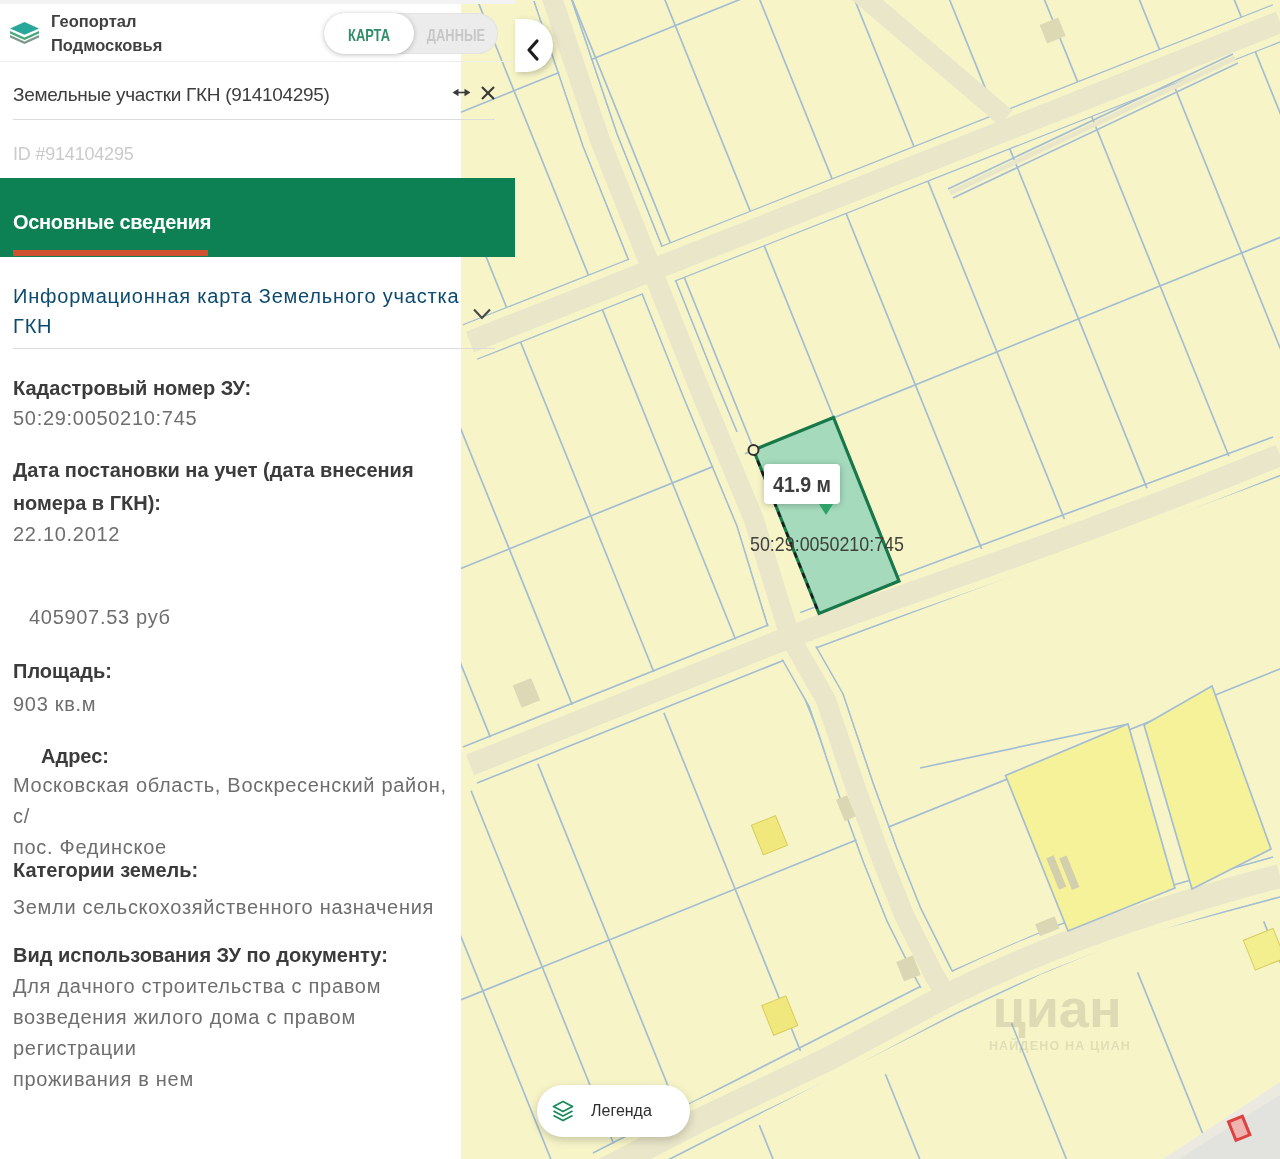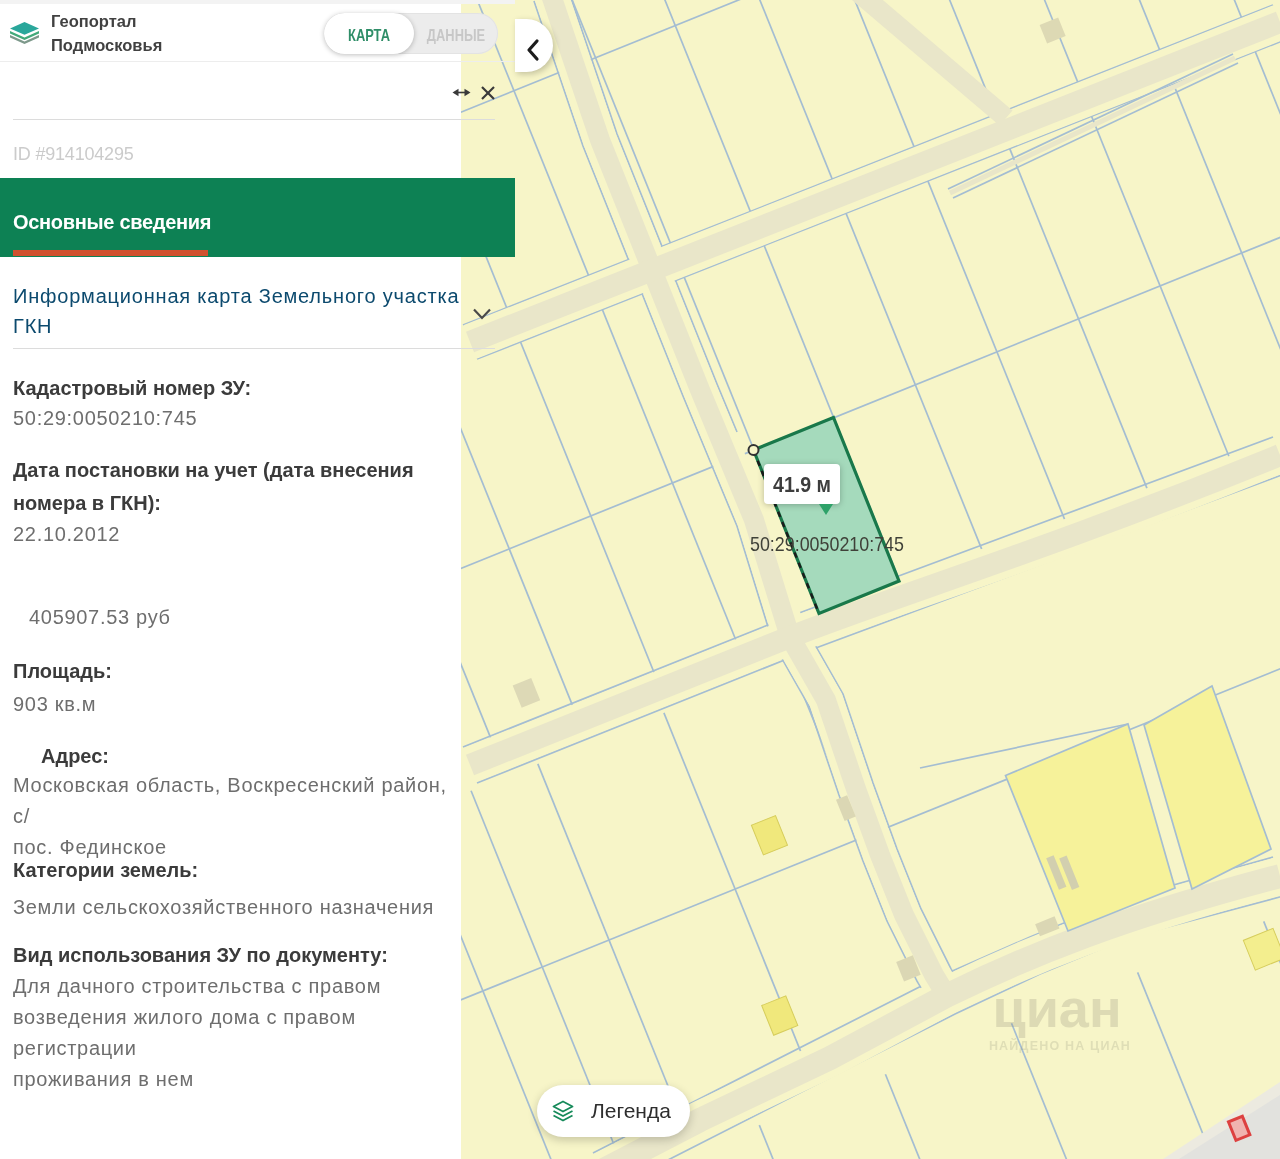--- a/index.html
+++ b/index.html
@@ -111,20 +111,21 @@
     <path d="M1 14.2 L15.5 21.2 30 14.2 30 17 15.5 24 1 17 Z" fill="#7d998b"></path>
   </svg>
   <div class="abs" style="left:51px;top:9px;font-size:16.5px;font-weight:700;color:#414141;line-height:24px;">Геопортал<br>Подмосковья</div>
 
   <div class="abs" style="left:324px;top:13px;width:174px;height:41px;background:#ececec;border-radius:21px;box-shadow:inset 0 0 0 1px #e3e3e3;"></div>
   <div class="abs" style="left:324px;top:13px;width:90px;height:41px;background:#fff;border-radius:21px;box-shadow:0 1px 5px rgba(0,0,0,0.25);"></div>
   <div class="abs" style="left:324px;top:13px;width:90px;height:45px;line-height:45px;text-align:center;font-size:16.5px;font-weight:700;color:#2f8e68;transform:scaleX(0.78);">КАРТА</div>
   <div class="abs" style="left:414px;top:13px;width:84px;height:45px;line-height:45px;text-align:center;font-size:16.5px;font-weight:700;color:#c7c7c7;transform:scaleX(0.78);">ДАННЫЕ</div>
   <div class="abs" style="left:0;top:61px;width:515px;height:1px;background:#ededed;"></div>
 
+  <div class="abs" style="left:13px;top:79px;font-size:19px;font-weight:500;color:#3d3d3d;line-height:31px;letter-spacing:-0.3px;">Земельные участки ГКН (914104295)</div>
   <svg class="abs" style="left:452px;top:86px;" width="19" height="13" viewBox="0 0 19 13">
     <line x1="4" y1="6.5" x2="15" y2="6.5" stroke="#3a3a3a" stroke-width="1.6"></line>
     <path d="M0.5 6.5 L6.5 2.7 L6.5 10.3 Z" fill="#3a3a3a"></path>
     <path d="M18.5 6.5 L12.5 2.7 L12.5 10.3 Z" fill="#3a3a3a"></path>
   </svg>
   <svg class="abs" style="left:480px;top:85px;" width="16" height="16" viewBox="0 0 16 16">
     <line x1="2" y1="2" x2="14" y2="14" stroke="#3a3a3a" stroke-width="2.2"></line>
     <line x1="14" y1="2" x2="2" y2="14" stroke="#3a3a3a" stroke-width="2.2"></line>
   </svg>
   <div class="abs" style="left:13px;top:119px;width:482px;height:1px;background:#dcdcdc;"></div>
@@ -160,13 +161,13 @@
 <svg class="abs" style="left:523px;top:38px;" width="20" height="24" viewBox="0 0 20 24">
   <path d="M14 3 L6 12 L14 21" fill="none" stroke="#1d1d1d" stroke-width="3.2" stroke-linecap="round" stroke-linejoin="round"></path>
 </svg>
 
 <div class="abs" style="left:537px;top:1085px;width:153px;height:52px;background:#fff;border-radius:26px;box-shadow:0 3px 10px rgba(0,0,0,0.2);"></div>
 <svg class="abs" style="left:552px;top:1100px;" width="22" height="22" viewBox="0 0 22 22">
   <path d="M11 1.5 L20.5 6.5 11 11.5 1.5 6.5 Z" fill="none" stroke="#168a5a" stroke-width="1.8" stroke-linejoin="round"></path>
   <path d="M1.5 11 L11 16 L20.5 11" fill="none" stroke="#168a5a" stroke-width="1.8" stroke-linejoin="round"></path>
   <path d="M1.5 15.5 L11 20.5 L20.5 15.5" fill="none" stroke="#168a5a" stroke-width="1.8" stroke-linejoin="round"></path>
 </svg>
-<div class="abs" style="left:591px;top:1085px;height:56px;line-height:52px;font-size:21px;font-weight:500;color:#2e2e2e;">Легенда</div>
+<div class="abs" style="left:591px;top:1085px;height:56px;line-height:52px;font-size:16px;font-weight:500;color:#2e2e2e;">Легенда</div>
 
 </body></html>

